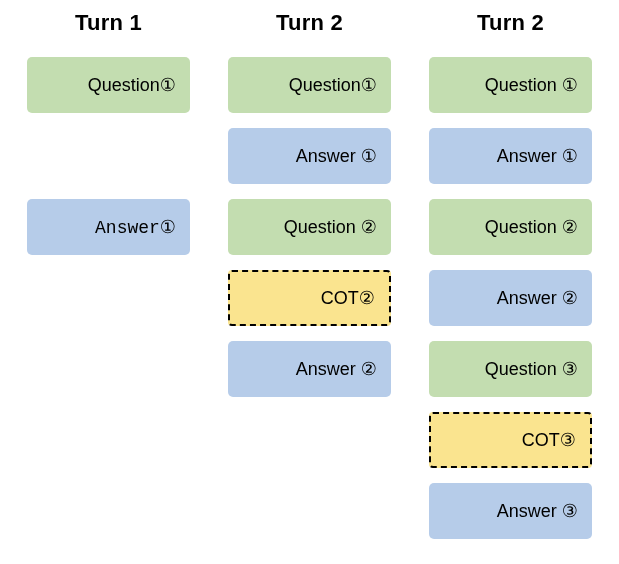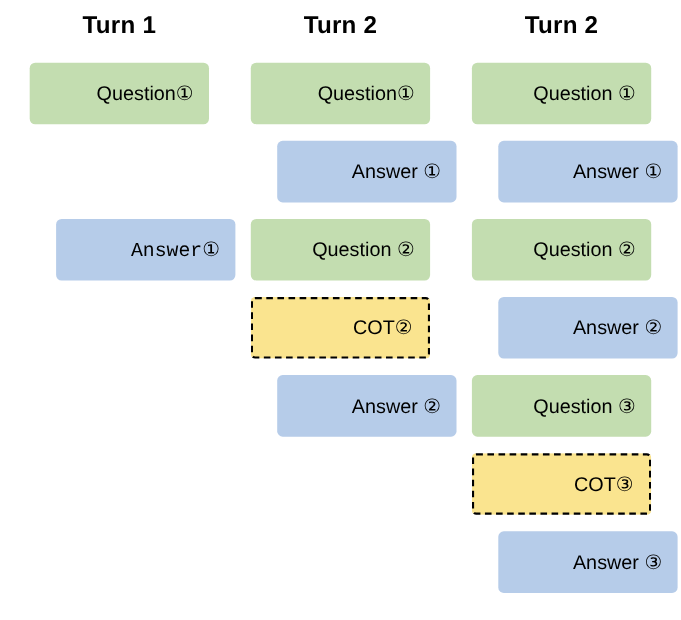--- a/index.html
+++ b/index.html
@@ -31,21 +31,21 @@
     border-radius: 5px;
     display: flex;
     align-items: center;
     justify-content: flex-end;
     padding-right: 14px;
     font-size: 18px;
     color: var(--text, #000);
     white-space: pre;
   }
   .box.question { background: var(--q-fill, #C3DDB0); }
-  .box.answer   { background: var(--a-fill, #B6CCE9); margin-left: 24px; }
+  .box.answer   { background: var(--a-fill, #B6CCE9); }
   .box.cot {
     background: var(--c-fill, #FAE48F);
     border: 2px dashed var(--c-border, #000);
     border-radius: 4px;
   }
 </style>
 </head>
 <body style="--bg: #FFFFFF; --text: #000000; --q-fill: #C3DDB0; --a-fill: #B6CCE9; --c-fill: #FAE48F; --c-border: #000000;">
 
 <div class="diagram" id="diagram">

